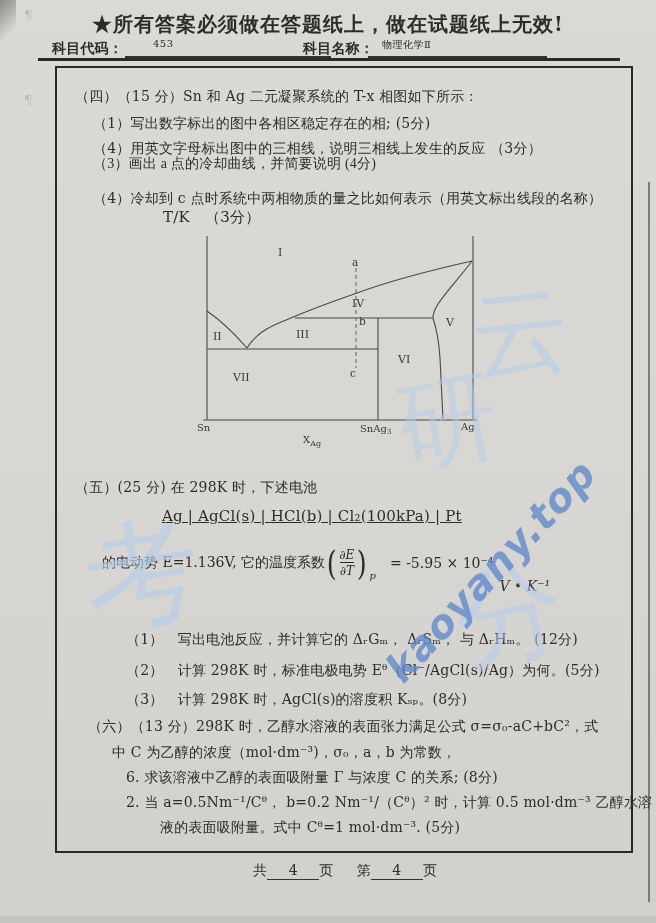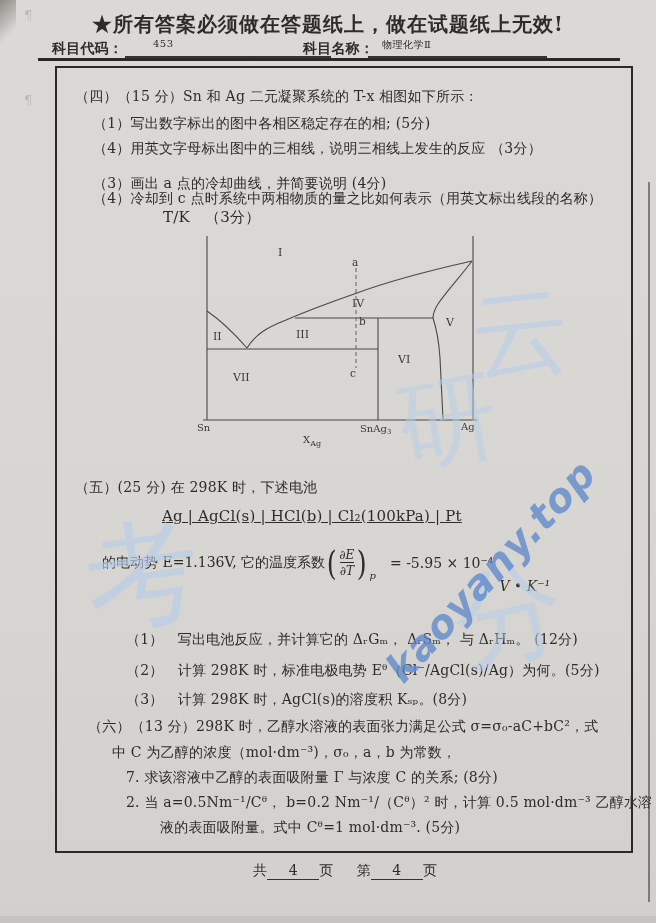--- a/index.html
+++ b/index.html
@@ -48,21 +48,21 @@
   <span class="ubox" style="left:368px;top:38px;width:165px;height:18px;padding-left:14px;">
     <span>物理化学Ⅱ</span>
   </span>
   <div class="rule" style="left:38px;top:58px;width:582px;height:2.5px;"></div>
 
   <div class="border-box"></div>
 
   <div class="ln" style="left:75px;top:88px;">（四）（15 分）Sn 和 Ag 二元凝聚系统的 T-x 相图如下所示：</div>
   <div class="ln" style="left:93px;top:115px;">（1）写出数字标出的图中各相区稳定存在的相; (5分)</div>
   <div class="ln" style="left:93px;top:140px;">（4）用英文字母标出图中的三相线，说明三相线上发生的反应 （3分）</div>
-  <div class="ln" style="left:93px;top:175px;">（3）画出 a 点的冷却曲线，并简要说明 (4分)</div>
+  <div class="ln" style="left:93px;top:155px;font-family:Liberation Serif, serif;">（3）画出 a 点的冷却曲线，并简要说明 (4分)</div>
   <div class="ln" style="left:93px;top:190px;">（4）冷却到 c 点时系统中两相物质的量之比如何表示（用英文标出线段的名称）</div>
   <div class="ln" style="left:163px;top:209px;font-size:15px;">T/K　（3分）</div>
 
   <svg style="position:absolute;left:180px;top:224px;" width="330" height="232" viewBox="180 224 330 232">
     <g stroke="#4a4845" stroke-width="1.1" fill="none">
       <path d="M207,236 L207,420"></path>
       <path d="M473,236 L473,420"></path>
       <path d="M203,420 L477,420"></path>
       <path d="M207,311 Q226,324 247,348"></path>
       <path d="M247,348 C256,334 266,328 286,320 C314,308 334,301 357,293 C392,280 432,270 472,261"></path>
@@ -110,21 +110,21 @@
     <span style="margin-left:10px;">= -5.95 × 10⁻⁴</span>
     <span class="units" style="margin-left:6px;margin-top:45px;">V • K⁻¹</span>
   </div>
 
   <div class="ln" style="left:126px;top:631px;">（1）　写出电池反应，并计算它的 ΔᵣGₘ， ΔᵣSₘ， 与 ΔᵣHₘ。 (12分)</div>
   <div class="ln" style="left:126px;top:662px;">（2）　计算 298K 时，标准电极电势 Eᶿ（Cl⁻/AgCl(s)/Ag）为何。(5分)</div>
   <div class="ln" style="left:126px;top:691px;">（3）　计算 298K 时，AgCl(s)的溶度积 Kₛₚ。(8分)</div>
 
   <div class="ln" style="left:88px;top:718px;">（六）（13 分）298K 时，乙醇水溶液的表面张力满足公式 σ=σ₀-aC+bC²，式</div>
   <div class="ln" style="left:112px;top:744px;">中 C 为乙醇的浓度（mol·dm⁻³)，σ₀，a，b 为常数，</div>
-  <div class="ln" style="left:126px;top:769px;">7.  求该溶液中乙醇的表面吸附量 Γ 与浓度 C 的关系;  (8分)</div>
+  <div class="ln" style="left:126px;top:769px;">6.  求该溶液中乙醇的表面吸附量 Γ 与浓度 C 的关系;  (8分)</div>
   <div class="ln" style="left:126px;top:794px;">2.  当 a=0.5Nm⁻¹/Cᶿ，  b=0.2 Nm⁻¹/（Cᶿ）² 时，计算 0.5 mol·dm⁻³ 乙醇水溶</div>
   <div class="ln" style="left:160px;top:819px;">液的表面吸附量。式中 Cᶿ=1 mol·dm⁻³. (5分)</div>
 
   <div class="ln" style="left:253px;top:862px;font-size:14px;">
     <span>共</span><span class="footer-u">4</span><span>页</span>
     <span style="display:inline-block;width:14px;"></span>
     <span>第</span><span class="footer-u">4</span><span>页</span>
   </div>
 
   <div class="wm" style="left:85px;top:498px;font-size:115px;opacity:.65;transform:rotate(-8deg);">考</div>

